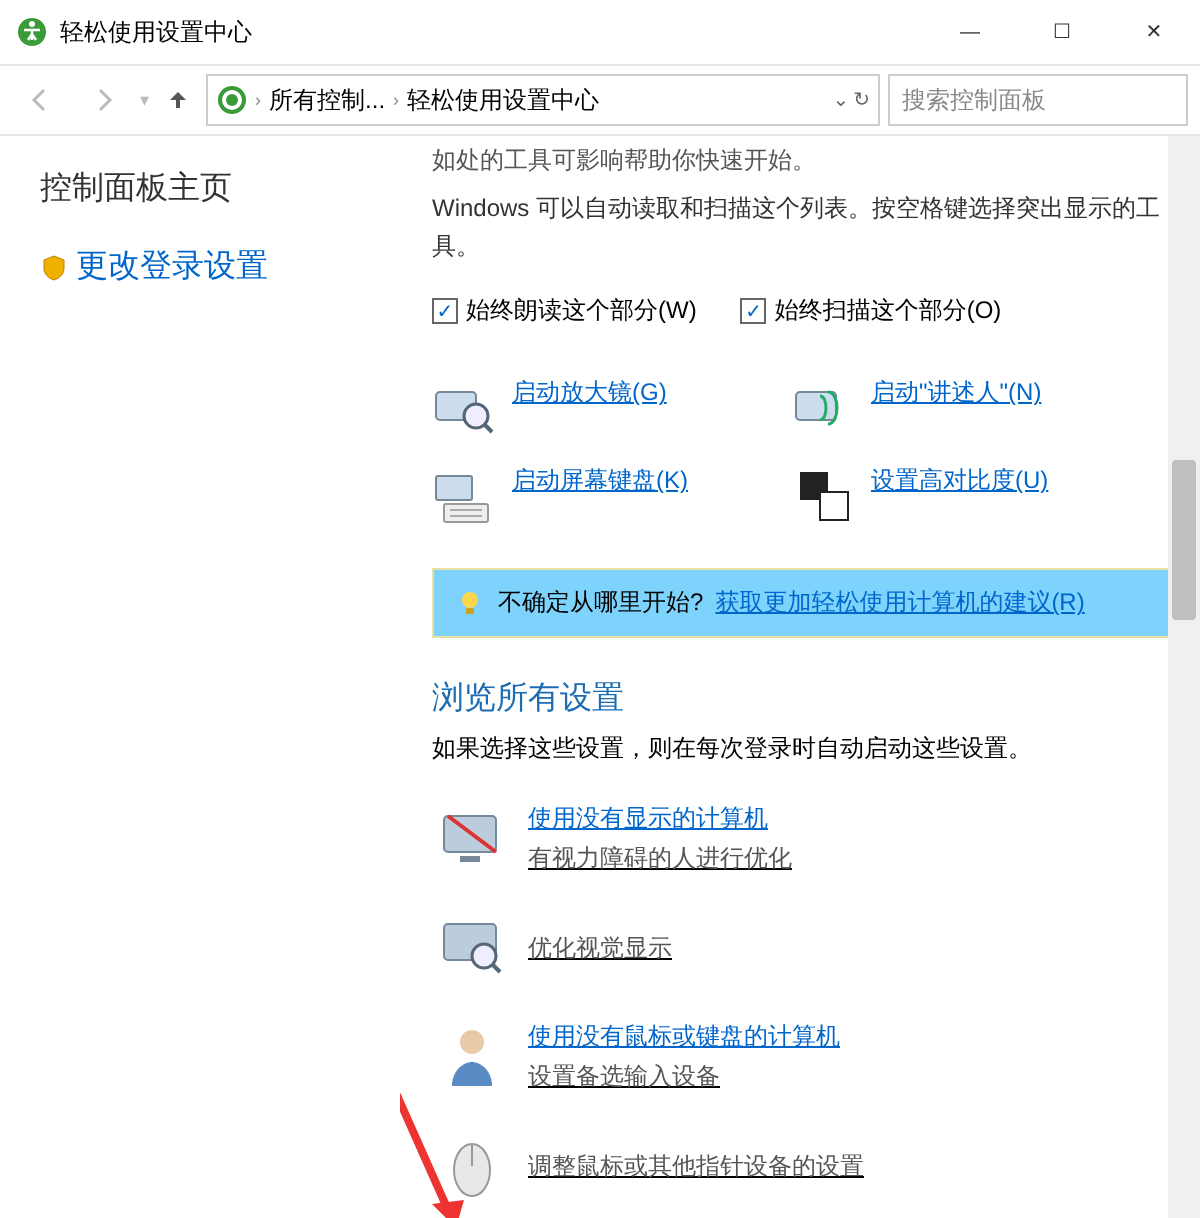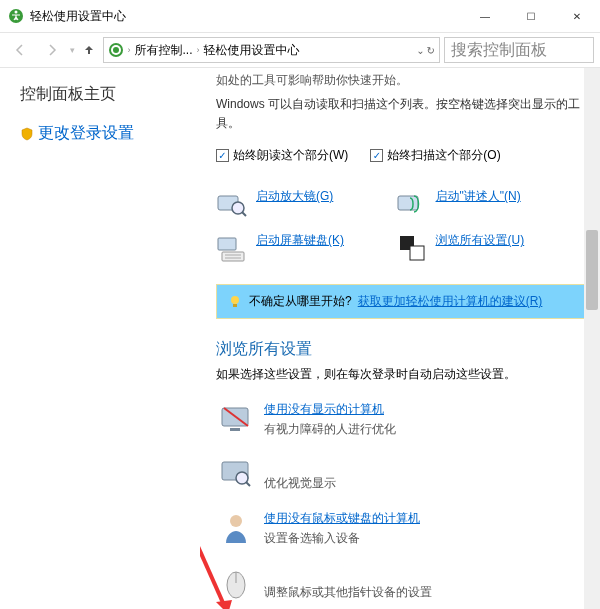--- a/index.html
+++ b/index.html
@@ -10,21 +10,21 @@
 .titlebar-title { font-size: 12px; flex: 1; }
 .titlebar-btns { display: flex; }
 .tb-btn { width: 46px; height: 32px; display: flex; align-items: center; justify-content: center; font-size: 10px; color: #333; }
 
 .navbar { display: flex; align-items: center; height: 36px; border-top: 1px solid #e5e5e5; border-bottom: 1px solid #e5e5e5; padding: 0 6px; gap: 4px; }
 .nav-arrow { width: 28px; height: 28px; border-radius: 3px; display:flex; align-items:center; justify-content:center; color:#999; }
 .nav-up { width:20px; height:28px; display:flex; align-items:center; justify-content:center; color:#555; }
 .breadcrumb { flex:1; display:flex; align-items:center; height:26px; border:1px solid #ccc; background:#fff; font-size:12px; padding:0 4px; gap:2px; }
 .bc-sep { color:#888; font-size:9px; padding:0 2px; }
 .bc-dd { margin-left:auto; display:flex; gap:2px; color:#666; font-size:10px; }
-.search { width:150px; height:26px; border:1px solid #ccc; font-size:16px; padding:0 6px; color:#888; display:flex; align-items:center; }
+.search { width:150px; height:26px; border:1px solid #ccc; font-size:12px; padding:0 6px; color:#888; display:flex; align-items:center; }
 
 .body { display:flex; height: calc(609px - 68px); }
 .sidebar { width: 200px; padding: 16px 12px 0 20px; font-size: 16px; }
 .sb-link { color:#0066cc; display:block; margin-bottom:18px; }
 .sb-link.main { color:#333; }
 .sb-icon { width:14px; height:14px; display:inline-block; vertical-align:middle; margin-right:4px; }
 
 .content { flex:1; padding: 4px 10px 0 16px; font-size:12px; position:relative; overflow:hidden; }
 .scrollbar { position:absolute; right:0; top:0; width:16px; height:100%; background:#f0f0f0; }
 .scrollbar::before{content:"";position:absolute;top:30%;left:2px;width:12px;height:80px;background:#c0c0c0;border-radius:2px;}
@@ -40,21 +40,21 @@
 .tool-icon { width:32px; height:32px; flex-shrink:0; }
 .tool-label { color:#0066cc; }
 
 .hintbar { background:#7dd3fc; border:1px solid #e8e0a0; padding:8px 10px; display:flex; align-items:center; gap:6px; margin-bottom:20px; }
 .bulb { width:16px; height:16px; }
 .hint-link { color:#0066cc; }
 
 .section-h { color:#1b6cb3; font-size:16px; margin-bottom:6px; }
 .section-sub { color:#000000; margin-bottom:16px; }
 
-.opt { display:flex; align-items:flex-end; gap:10px; margin-bottom:14px; padding:2px; }
+.opt { display:flex; align-items:center; gap:10px; margin-bottom:14px; padding:2px;text-decoration:underline; }
 .opt-icon { width:36px; height:36px; flex-shrink:0; }
 .opt-title { color:#0066cc; display:block; margin-bottom:3px; }
 .opt-desc { color:#555; }
 
 .arrow-annot { position:absolute; left:-30px; top:438px; pointer-events:none; }
 
 .u { text-decoration: underline; }
 </style>
 </head>
 <body>
@@ -161,21 +161,21 @@
             <line x1="9" y1="23" x2="25" y2="23" stroke="#aaa"></line>
             <line x1="9" y1="26" x2="25" y2="26" stroke="#aaa"></line>
           </svg>
         <span class="tool-label u">启动屏幕键盘(K)</span>
       </div>
       <div class="tool">
         <svg class="tool-icon" viewBox="0 0 32 32">
             <rect x="4" y="4" width="14" height="14" fill="#222"></rect>
             <rect x="14" y="14" width="14" height="14" fill="#fff" stroke="#222"></rect>
           </svg>
-        <span class="tool-label u">浏览所有设置(U)</span>
+        <span class="tool-label u">设置高对比度(U)</span>
       </div>
     </div>
 
     <div class="hintbar">
       <svg class="bulb" viewBox="0 0 16 16">
           <circle cx="8" cy="6" r="4" fill="#ffd54a"></circle>
           <rect x="6" y="10" width="4" height="3" fill="#c9a227"></rect>
         </svg>
       <span>不确定从哪里开始?</span>
       <a class="hint-link u">获取更加轻松使用计算机的建议(R)</a>

